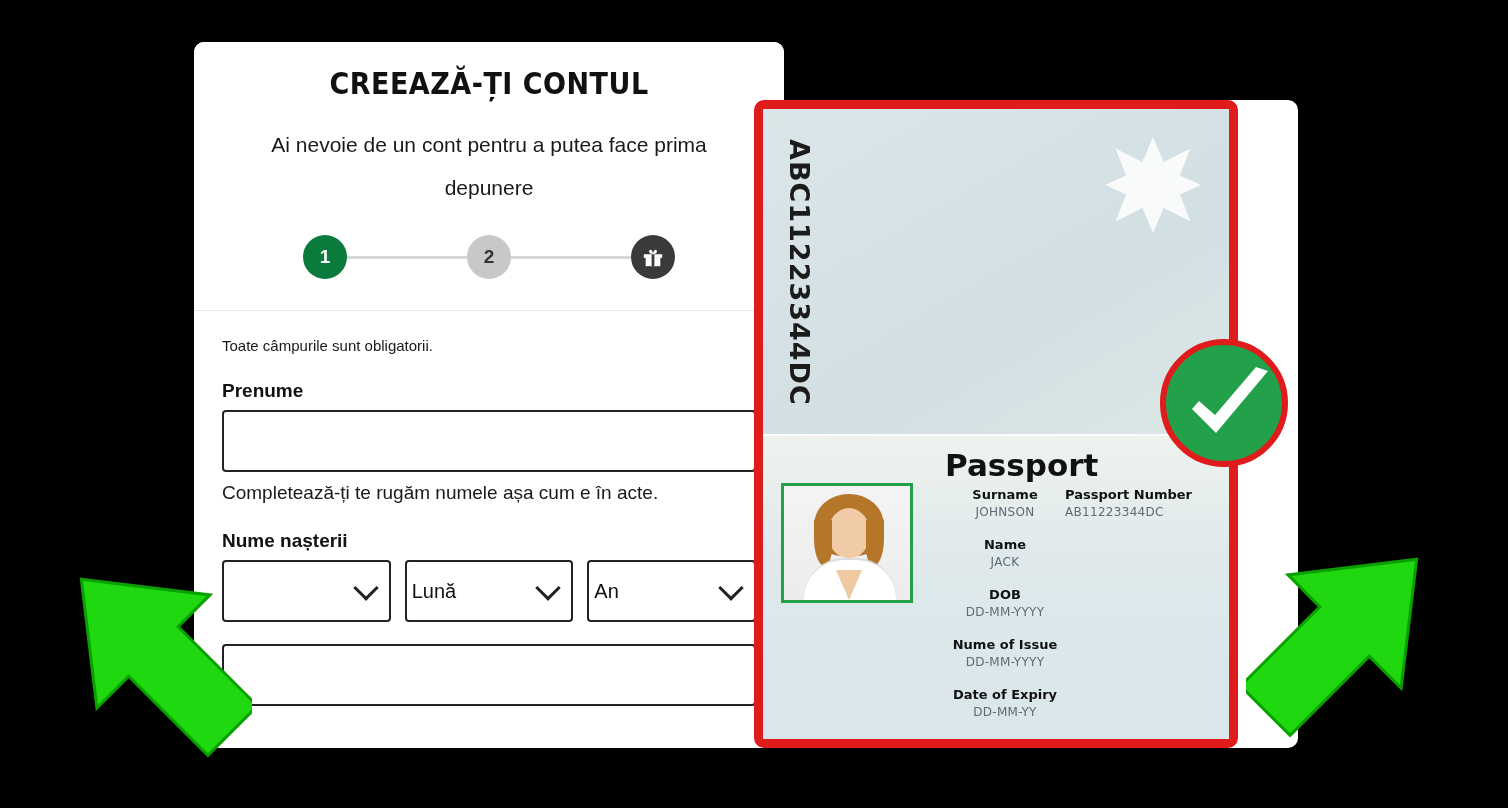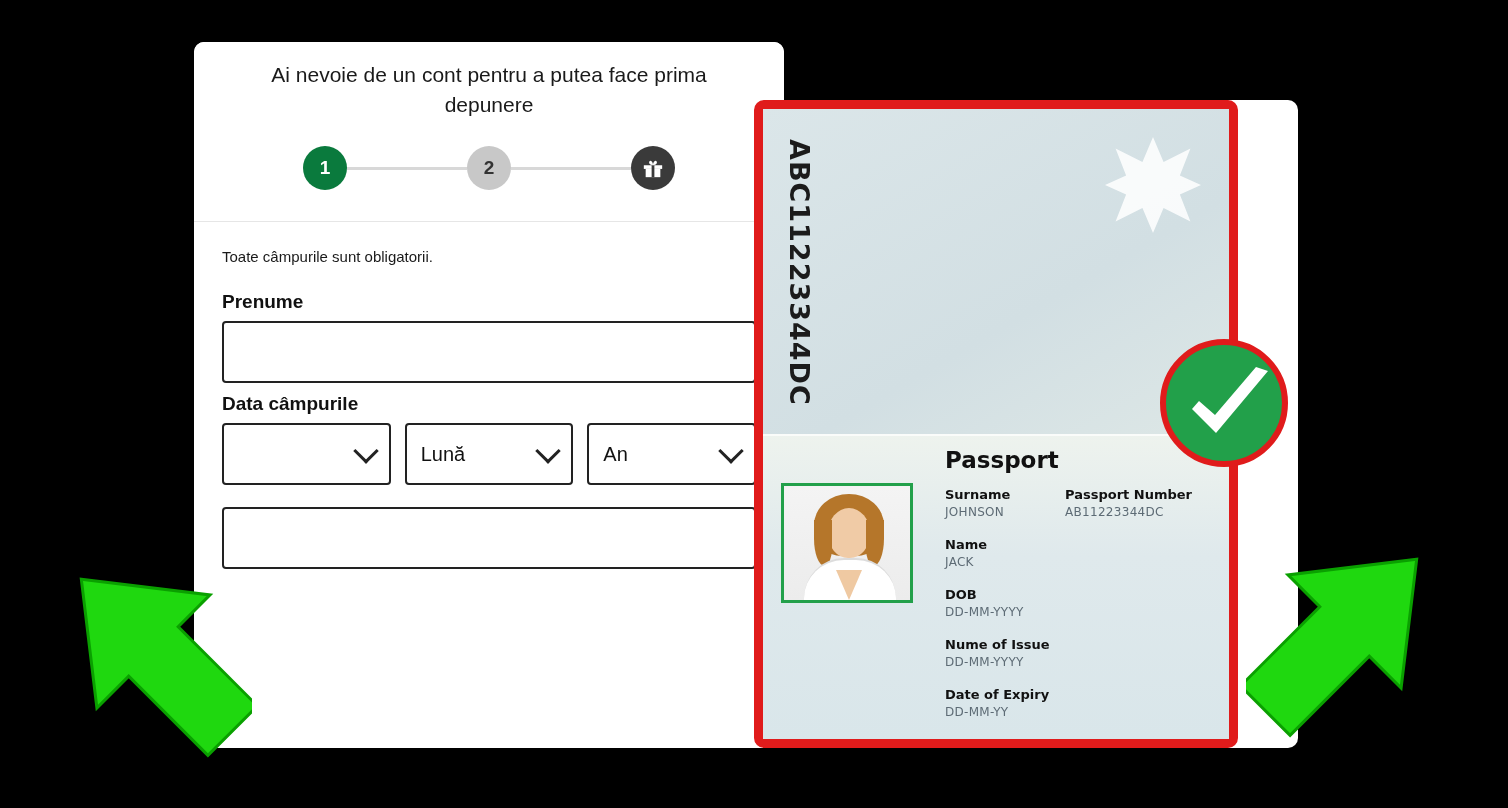--- a/index.html
+++ b/index.html
@@ -44,21 +44,21 @@
     font-weight: bold;
     letter-spacing: 0.5px;
     color: #111;
     font-family: "DejaVu Sans", sans-serif;
     font-stretch: condensed;
     margin: 6px 0 22px 0;
   }
   .reg-sub {
     text-align: center;
     font-size: 21px;
-    line-height: 30px;
+    line-height: 43px;
     color: #1a1a1a;
     margin: 0 20px 26px 20px;
   }
 
   .stepper {
     display: flex;
     align-items: center;
     justify-content: center;
     margin-bottom: 6px;
   }
@@ -119,21 +119,21 @@
     gap: 14px;
   }
   .select-box {
     position: relative;
     height: 62px;
     border: 2px solid #222;
     border-radius: 4px;
     background: #fff;
     display: flex;
     align-items: center;
-    padding: 0 14px;
+    padding: 0 5px;
     font-size: 20px;
     color: #111;
   }
   .select-box.day { width: 188px; }
   .select-box.month { width: 188px; }
   .select-box.year { width: 188px; text-align: center; }
   .chev {
     position: absolute;
     right: 14px; top: 50%;
     width: 18px; height: 18px;
@@ -207,21 +207,21 @@
   .pp-star {
     position: absolute;
     right: 28px; top: 28px;
     width: 96px; height: 96px;
     background: rgba(255,255,255,0.85);
     clip-path: polygon(50% 0%, 61% 26%, 89% 12%, 78% 40%, 100% 50%, 78% 60%, 89% 88%, 61% 74%, 50% 100%, 39% 74%, 11% 88%, 22% 60%, 0% 50%, 22% 40%, 11% 12%, 39% 26%);
   }
   .pp-heading {
     position: absolute;
     left: 182px; top: 338px;
-    font-size: 23px;
+    font-size: 31px;
     font-weight: bold;
     color: #111;
     font-family: "DejaVu Sans", sans-serif;
   }
   .pp-photo {
     position: absolute;
     left: 18px; top: 374px;
     width: 132px; height: 120px;
     border: 3px solid #22a04a;
     background: linear-gradient(180deg, #f4f4f4 0%, #ececec 100%);
@@ -269,21 +269,21 @@
     width: 26px; height: 30px;
     background: #efc9a2;
     clip-path: polygon(50% 100%, 0 0, 100% 0);
   }
   .pp-fields {
     position: absolute;
     left: 182px; top: 378px;
     right: 14px; bottom: 10px;
   }
   .pp-col { position: absolute; }
-  .pp-col.left { left: 0; top: 0; width: 120px; }
+  .pp-col.left { left: 0; top: 0; width: 120px; text-align: center; }
   .pp-col.right { left: 120px; top: 0; width: 160px; }
   .pp-field { margin-bottom: 18px; }
   .pp-key {
     font-size: 13px;
     font-weight: bold;
     color: #111;
     font-family: "DejaVu Sans", sans-serif;
     margin-bottom: 3px;
   }
   .pp-val {
@@ -309,20 +309,21 @@
   .arrow svg { display: block; }
 
 </style>
 </head>
 <body>
 
 <div id="stage">
 
   <div class="reg-card">
     <div class="reg-head">
+      <div class="reg-title">CREEAZĂ-ȚI CONTUL</div>
       <div class="reg-sub">Ai nevoie de un cont pentru a putea face prima depunere</div>
       <div class="stepper">
         <div class="step active">1</div>
         <div class="step-line"></div>
         <div class="step idle">2</div>
         <div class="step-line"></div>
         <div class="step gift">
           <svg width="22" height="22" viewBox="0 0 24 24" aria-hidden="true">
             <rect x="2" y="9" width="20" height="4" fill="#fff"></rect>
             <rect x="4" y="13" width="16" height="9" fill="#fff"></rect>
@@ -337,23 +338,24 @@
     <div class="reg-body">
       <div class="note">Toate câmpurile sunt obligatorii.</div>
 
       <div class="row">
         <div class="col">
           <div class="field-label">Prenume</div>
           <input class="text-input" type="text" value="" style="">
         </div>
       </div>
 
+      <div class="hint">Completează-ți te rugăm numele așa cum e în acte.</div>
 
       <div>
-        <div class="field-label">Data câmpurile</div>
+        <div class="field-label">Nume nașterii</div>
         <div class="dob-row">
           <div class="select-box day">
             <span></span>
             <span class="chev"></span>
           </div>
           <div class="select-box month">
             <span>Lună</span>
             <span class="chev"></span>
           </div>
           <div class="select-box year">

